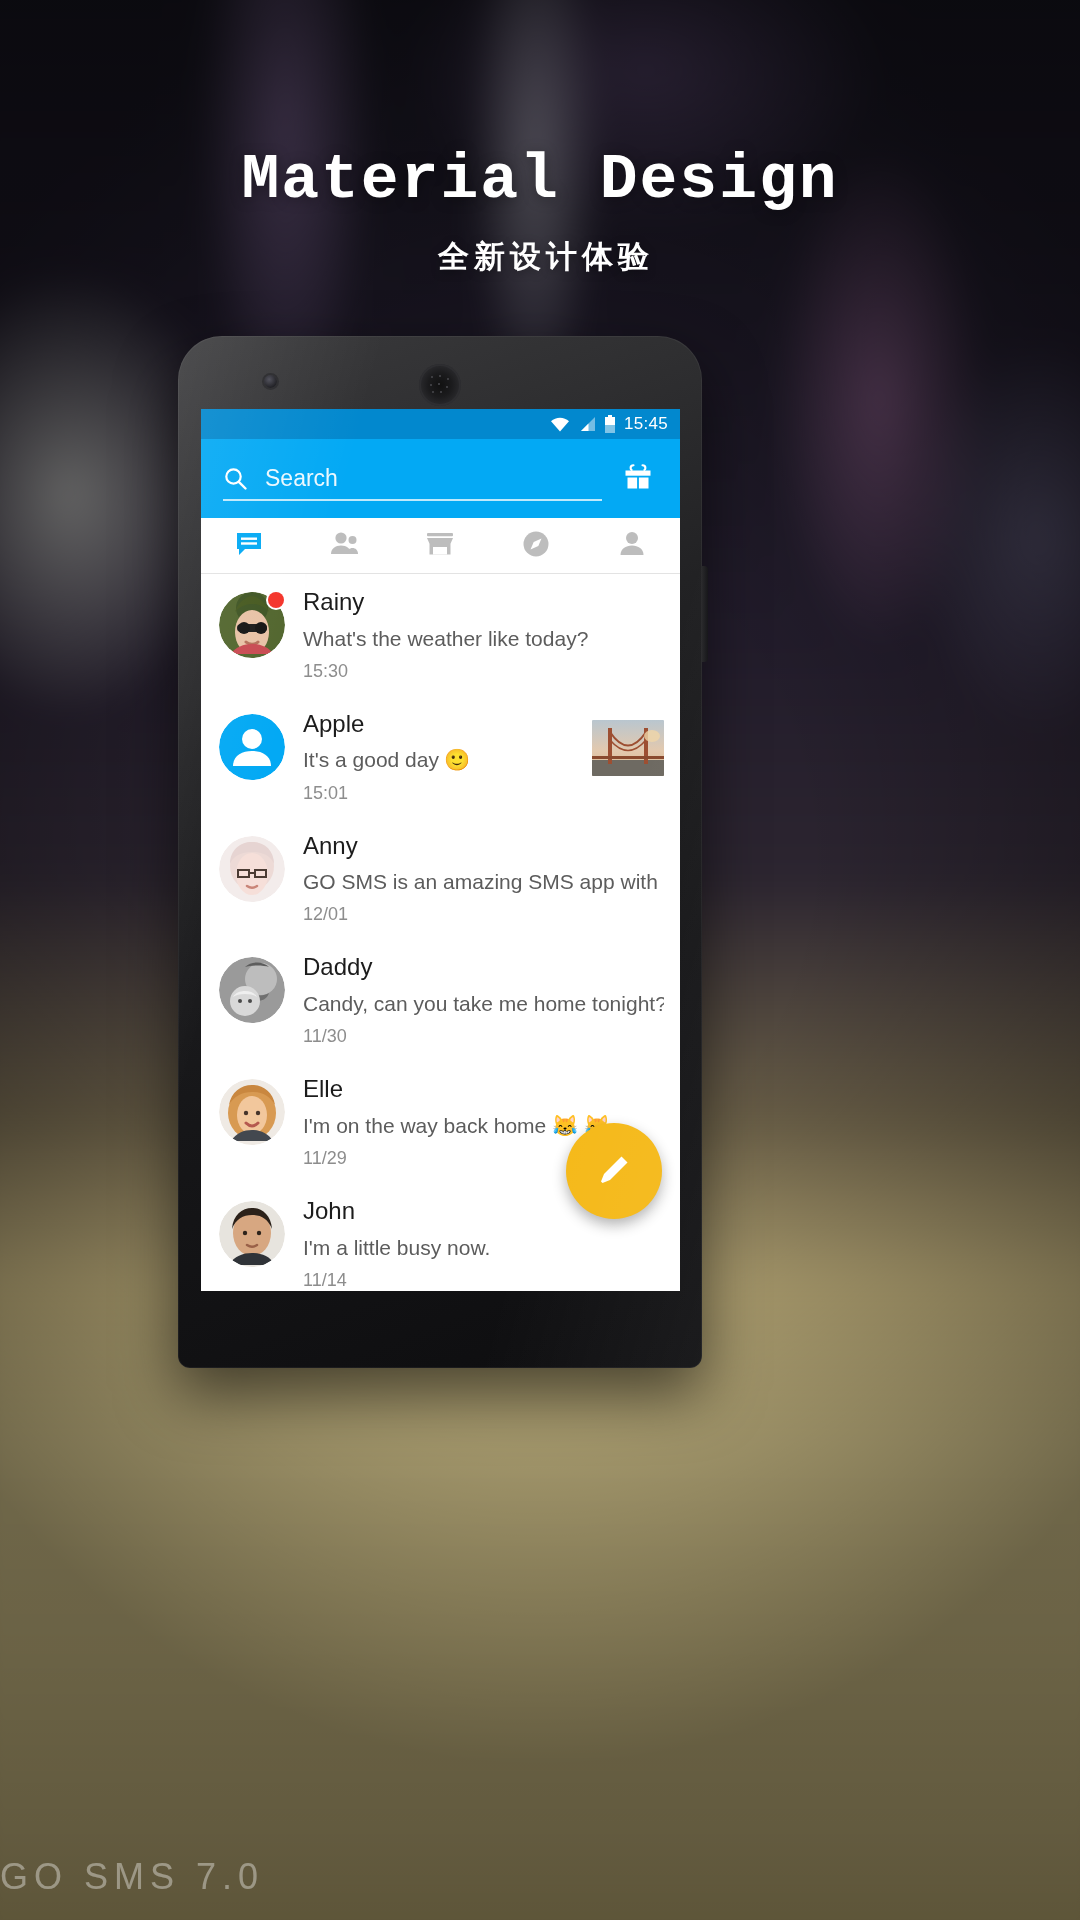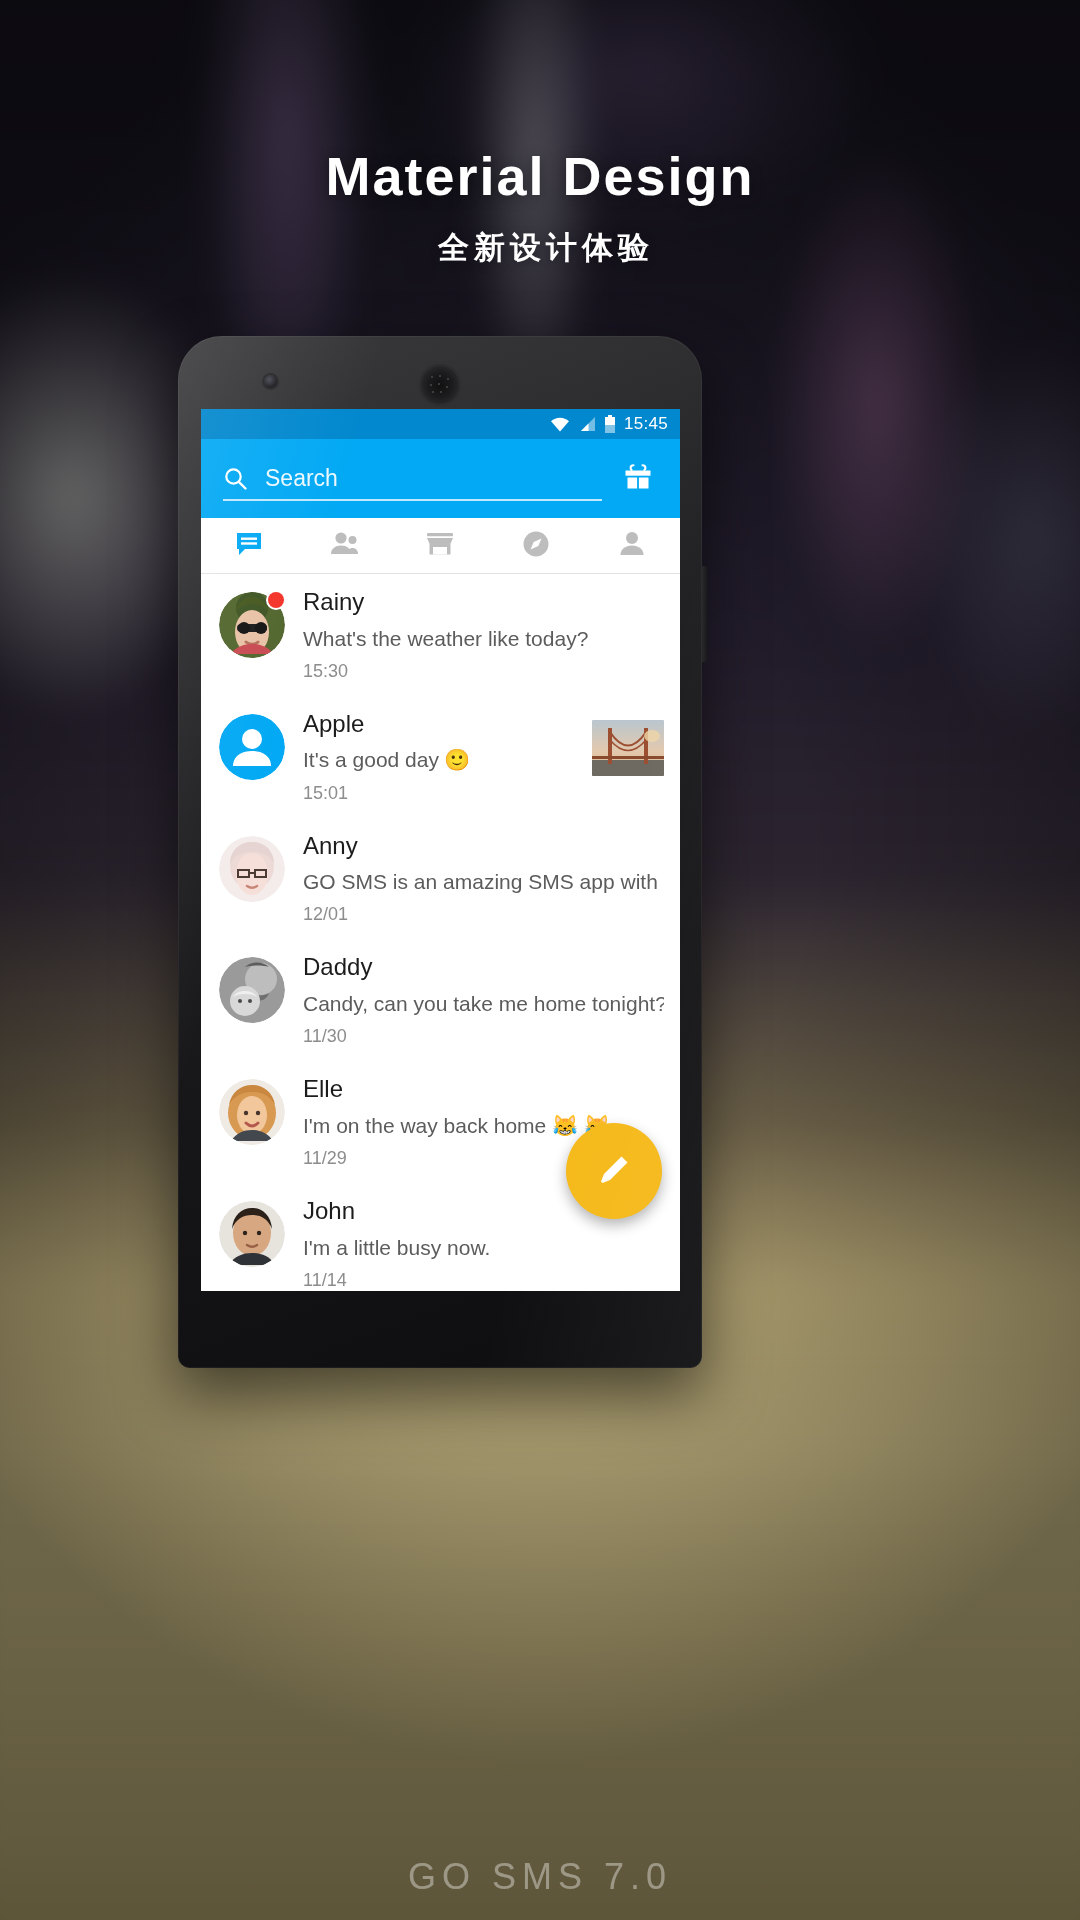--- a/index.html
+++ b/index.html
@@ -43,41 +43,41 @@
     position: absolute; inset: 0;
     background: radial-gradient(ellipse 760px 900px at 50% 45%, rgba(0,0,0,0) 35%, rgba(0,0,0,.45) 100%);
   }
 
   
   .headline-wrap {
     position: absolute; top: 148px; left: 0; width: 1080px;
     text-align: center;
   }
   .headline {
-    font-size: 54px;
+    font-size: 63px;
     font-weight: 700;
     color: #ffffff;
     letter-spacing: 2px;
     line-height: 1.05;
     text-shadow: 0 2px 14px rgba(0,0,0,.35);
+    font-family: Liberation Mono, monospace;
   }
   .subhead {
     margin-top: 22px;
     font-size: 31px;
     font-weight: 700;
     color: #ffffff;
     letter-spacing: 5px;
     text-shadow: 0 2px 10px rgba(0,0,0,.35);
     padding-left: 12px;
   }
 
   
   .footer {
     position: absolute; top: 1856px; left: 0; width: 1080px;
-    text-align: center;
     font-size: 36px;
     font-weight: 400;
     letter-spacing: 6px;
     color: rgba(255,255,255,.38);
   }
 
   
   .phone {
     position: absolute;
     left: 178px; top: 336px;

